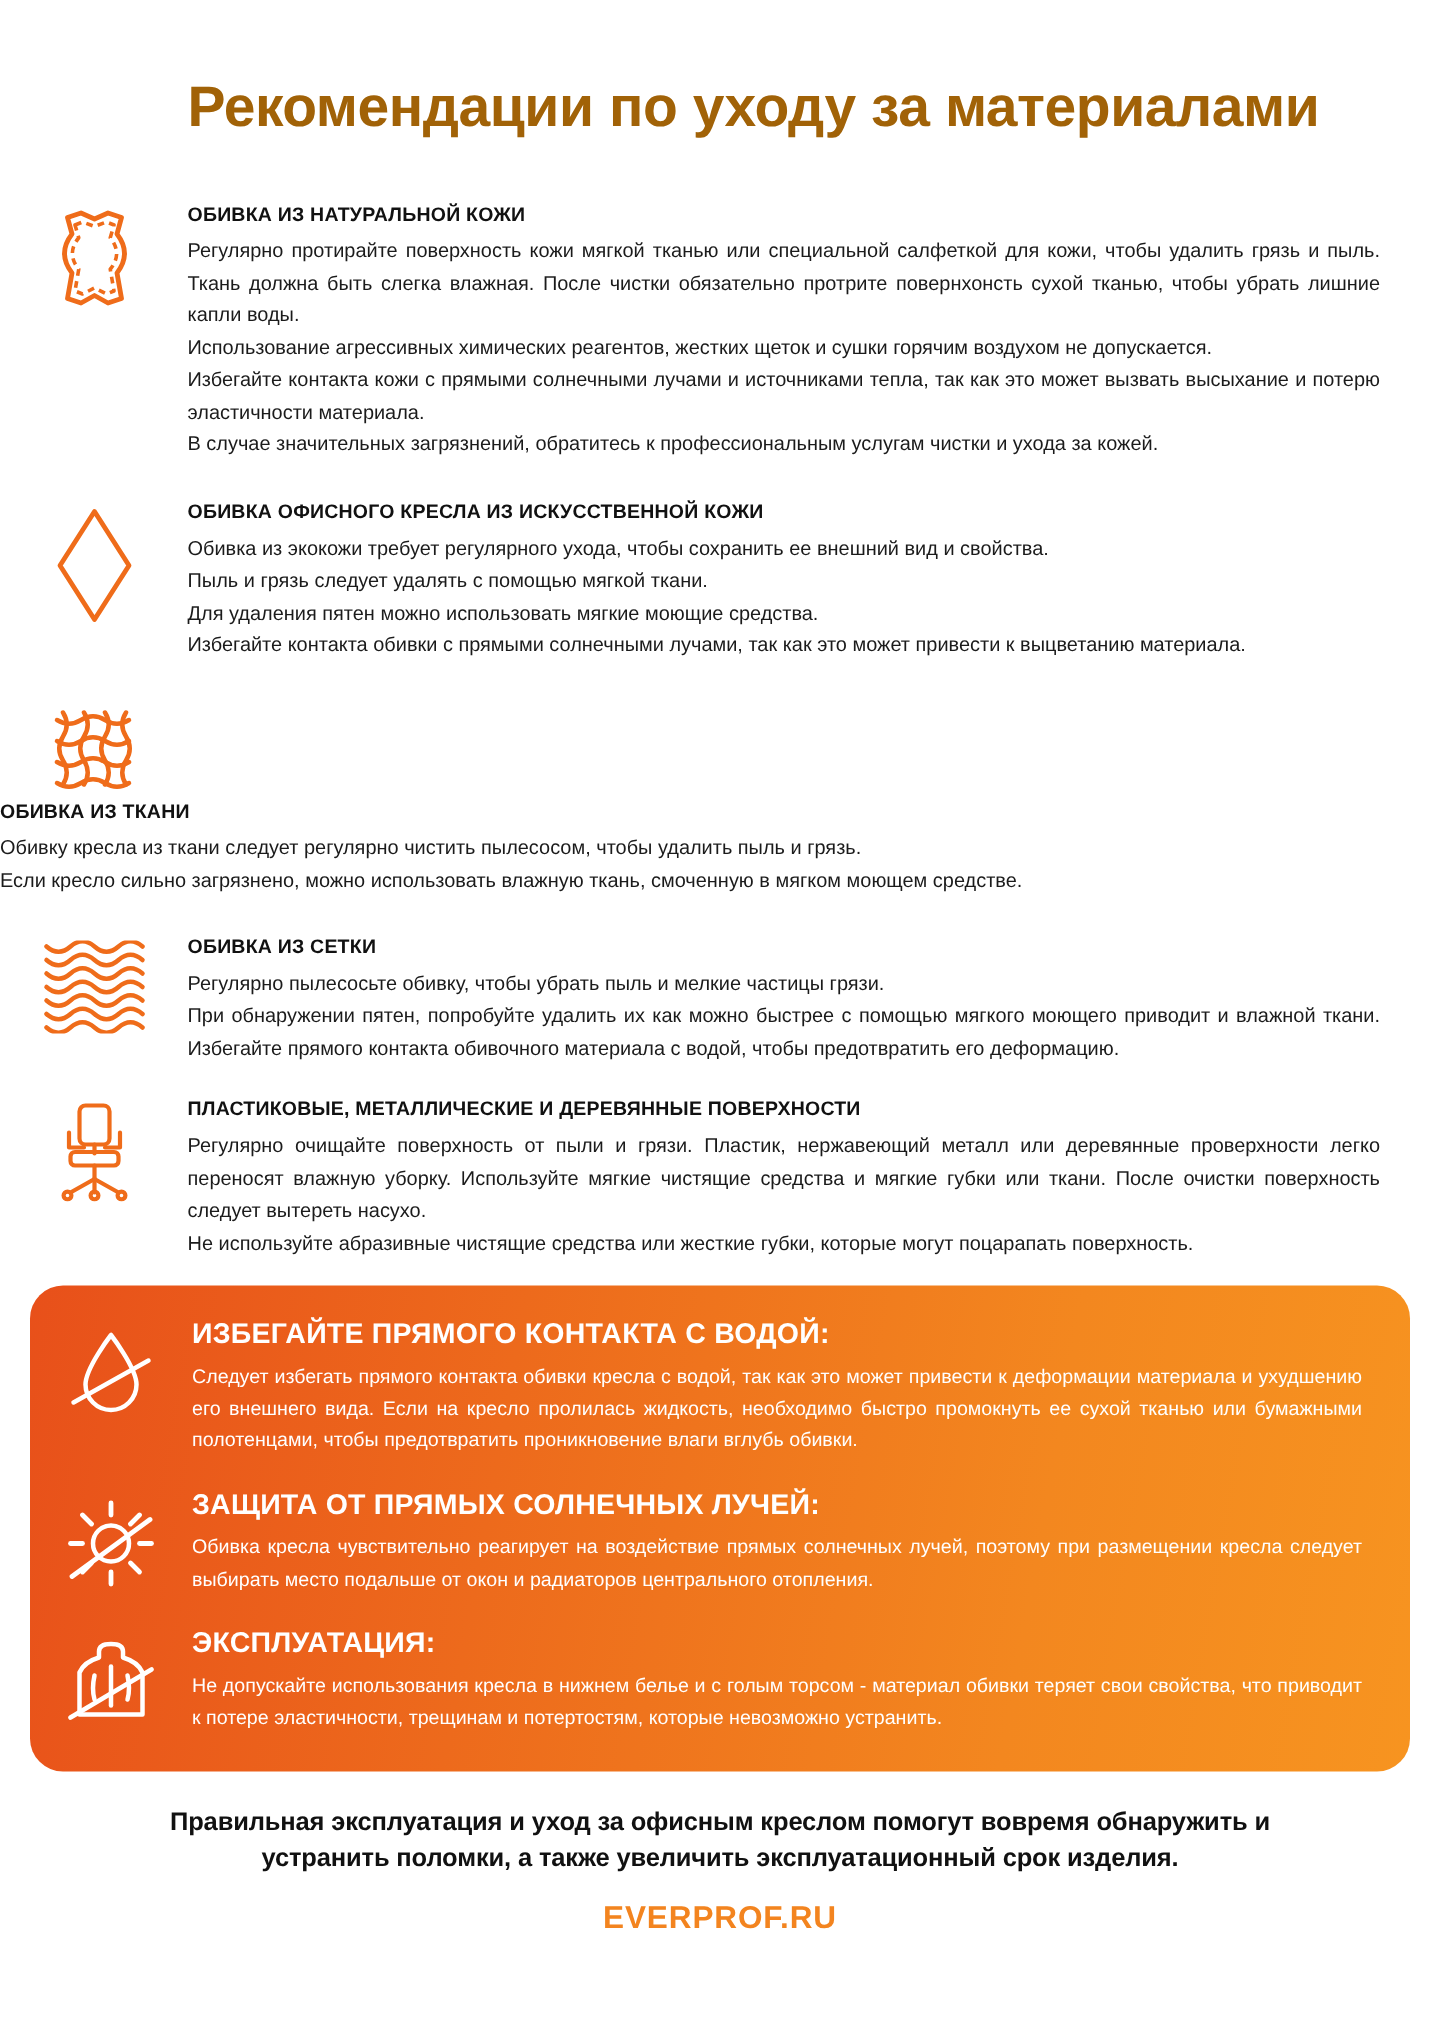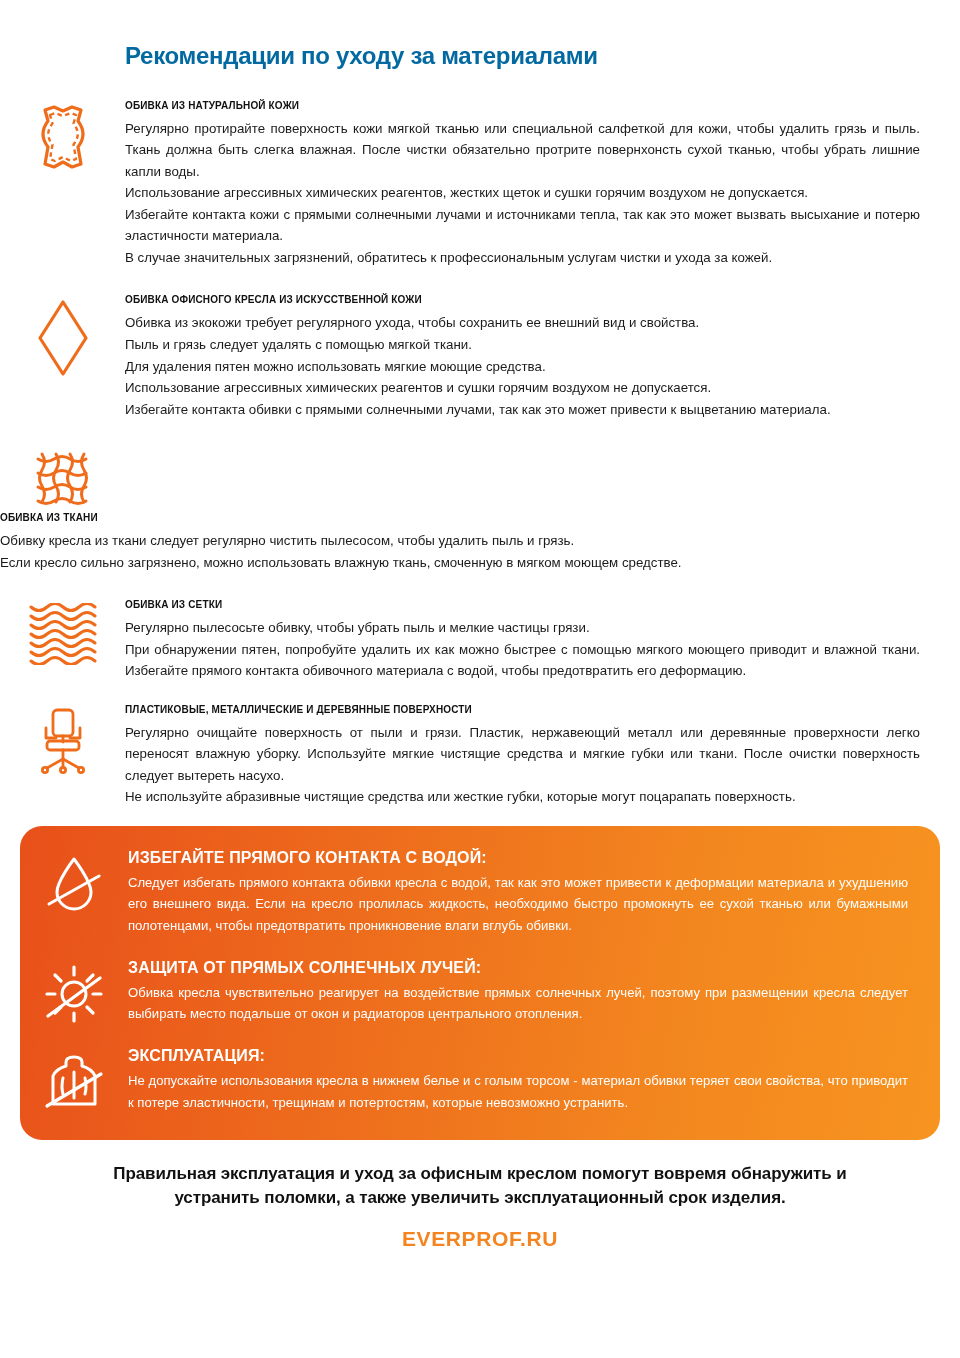--- a/index.html
+++ b/index.html
@@ -19,24 +19,24 @@
 
   .page {
     width: 960px;
     height: 1358px;
     position: relative;
     box-sizing: border-box;
   }
 
   
   .page-title {
-    font-size: 24px;
+    font-size: 38px;
     font-weight: bold;
     letter-spacing: -0.3px;
-    color: #0369a1;
+    color: #a16207;
     padding: 26px 0 14px 125px;
     line-height: 1.15;
   }
 
   
   .section {
     display: flex;
     align-items: flex-start;
     padding: 0 24px 0 0;
     margin-bottom: 16px;
@@ -47,21 +47,21 @@
     display: flex;
     justify-content: center;
     padding-top: 4px;
   }
   .icon-cell svg { display: block; }
   .body-cell {
     flex: 1;
     padding-right: 16px;
   }
   .sec-heading {
-    font-size: 10px;
+    font-size: 13px;
     font-weight: bold;
     letter-spacing: 0.15px;
     color: #111111;
     margin: 0 0 6px 0;
     line-height: 1.2;
   }
   .sec-para {
     font-size: 13.3px;
     line-height: 1.62;
     margin: 0;
@@ -83,21 +83,21 @@
     margin: 0 20px;
     border-radius: 22px;
     background: linear-gradient(100deg, #e8501a 0%, #ed6a1c 34%, #f3871f 72%, #f79420 100%);
     padding: 22px 26px 26px 0;
     color: #ffffff;
     box-sizing: border-box;
   }
   .panel .section { margin-bottom: 14px; padding-right: 0; }
   .panel .section:last-child { margin-bottom: 0; }
   .panel .icon-cell { width: 108px; min-width: 108px; padding-top: 6px; }
-  .panel .sec-heading { color: #ffffff; font-size: 16px; margin-bottom: 5px; }
+  .panel .sec-heading { color: #ffffff; font-size: 19px; margin-bottom: 5px; }
   .panel .sec-para { color: #ffffff; font-size: 13.1px; line-height: 1.62; }
   .panel .body-cell { padding-right: 6px; }
 
   .p-water  { margin-bottom: 22px !important; }
   .p-sun    { margin-bottom: 22px !important; justify-content: center; }
 
   
   .closing {
     margin: 22px 52px 0 52px;
     text-align: center;
@@ -143,21 +143,20 @@
     <div class="icon-cell">
       <svg width="56" height="80" viewBox="0 0 56 80" fill="none">
         <path d="M28 4 L51 40 L28 76 L5 40 Z" stroke="#ef6c1a" stroke-width="3.2" stroke-linejoin="round"></path>
       </svg>
     </div>
     <div class="body-cell">
       <div class="sec-heading">ОБИВКА ОФИСНОГО КРЕСЛА ИЗ ИСКУССТВЕННОЙ КОЖИ</div>
       <p class="sec-para">Обивка из экокожи требует регулярного ухода, чтобы сохранить ее внешний вид и свойства.</p>
       <p class="sec-para">Пыль и грязь следует удалять с помощью мягкой ткани.</p>
       <p class="sec-para">Для удаления пятен можно использовать мягкие моющие средства.</p>
-      <p class="sec-para">Использование агрессивных химических реагентов и сушки горячим воздухом не допускается.</p>
       <p class="sec-para">Избегайте контакта обивки с прямыми солнечными лучами, так как это может привести к выцветанию материала.</p>
     </div>
   </div>
 
   <div class="section sec-fabric">
     <div class="icon-cell">
       <svg width="62" height="64" viewBox="0 0 62 64" fill="none">
         <g stroke="#ef6c1a" stroke-width="3" stroke-linecap="round">
           <path d="M10 6 q5 8 0 16 q-5 8 0 16 q5 8 0 16"></path>
           <path d="M24 6 q5 8 0 16 q-5 8 0 16 q5 8 0 16"></path>

